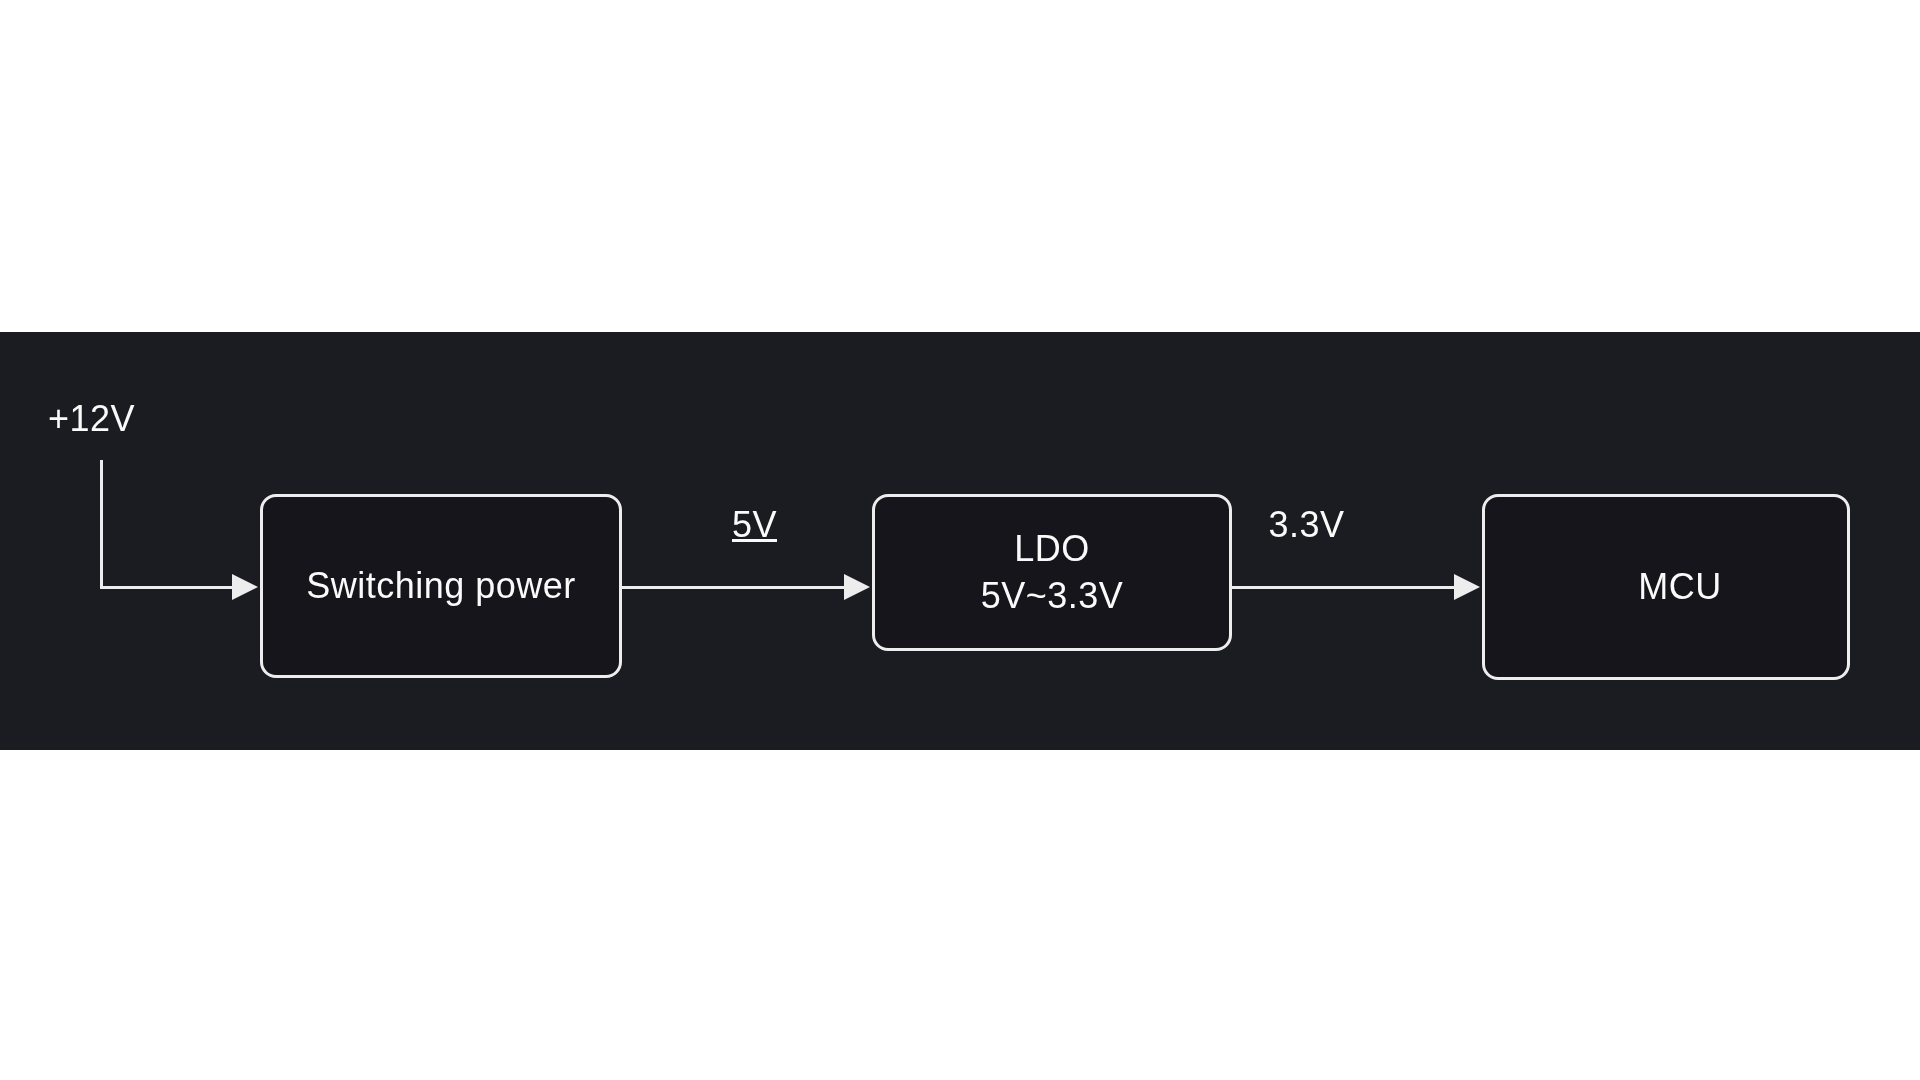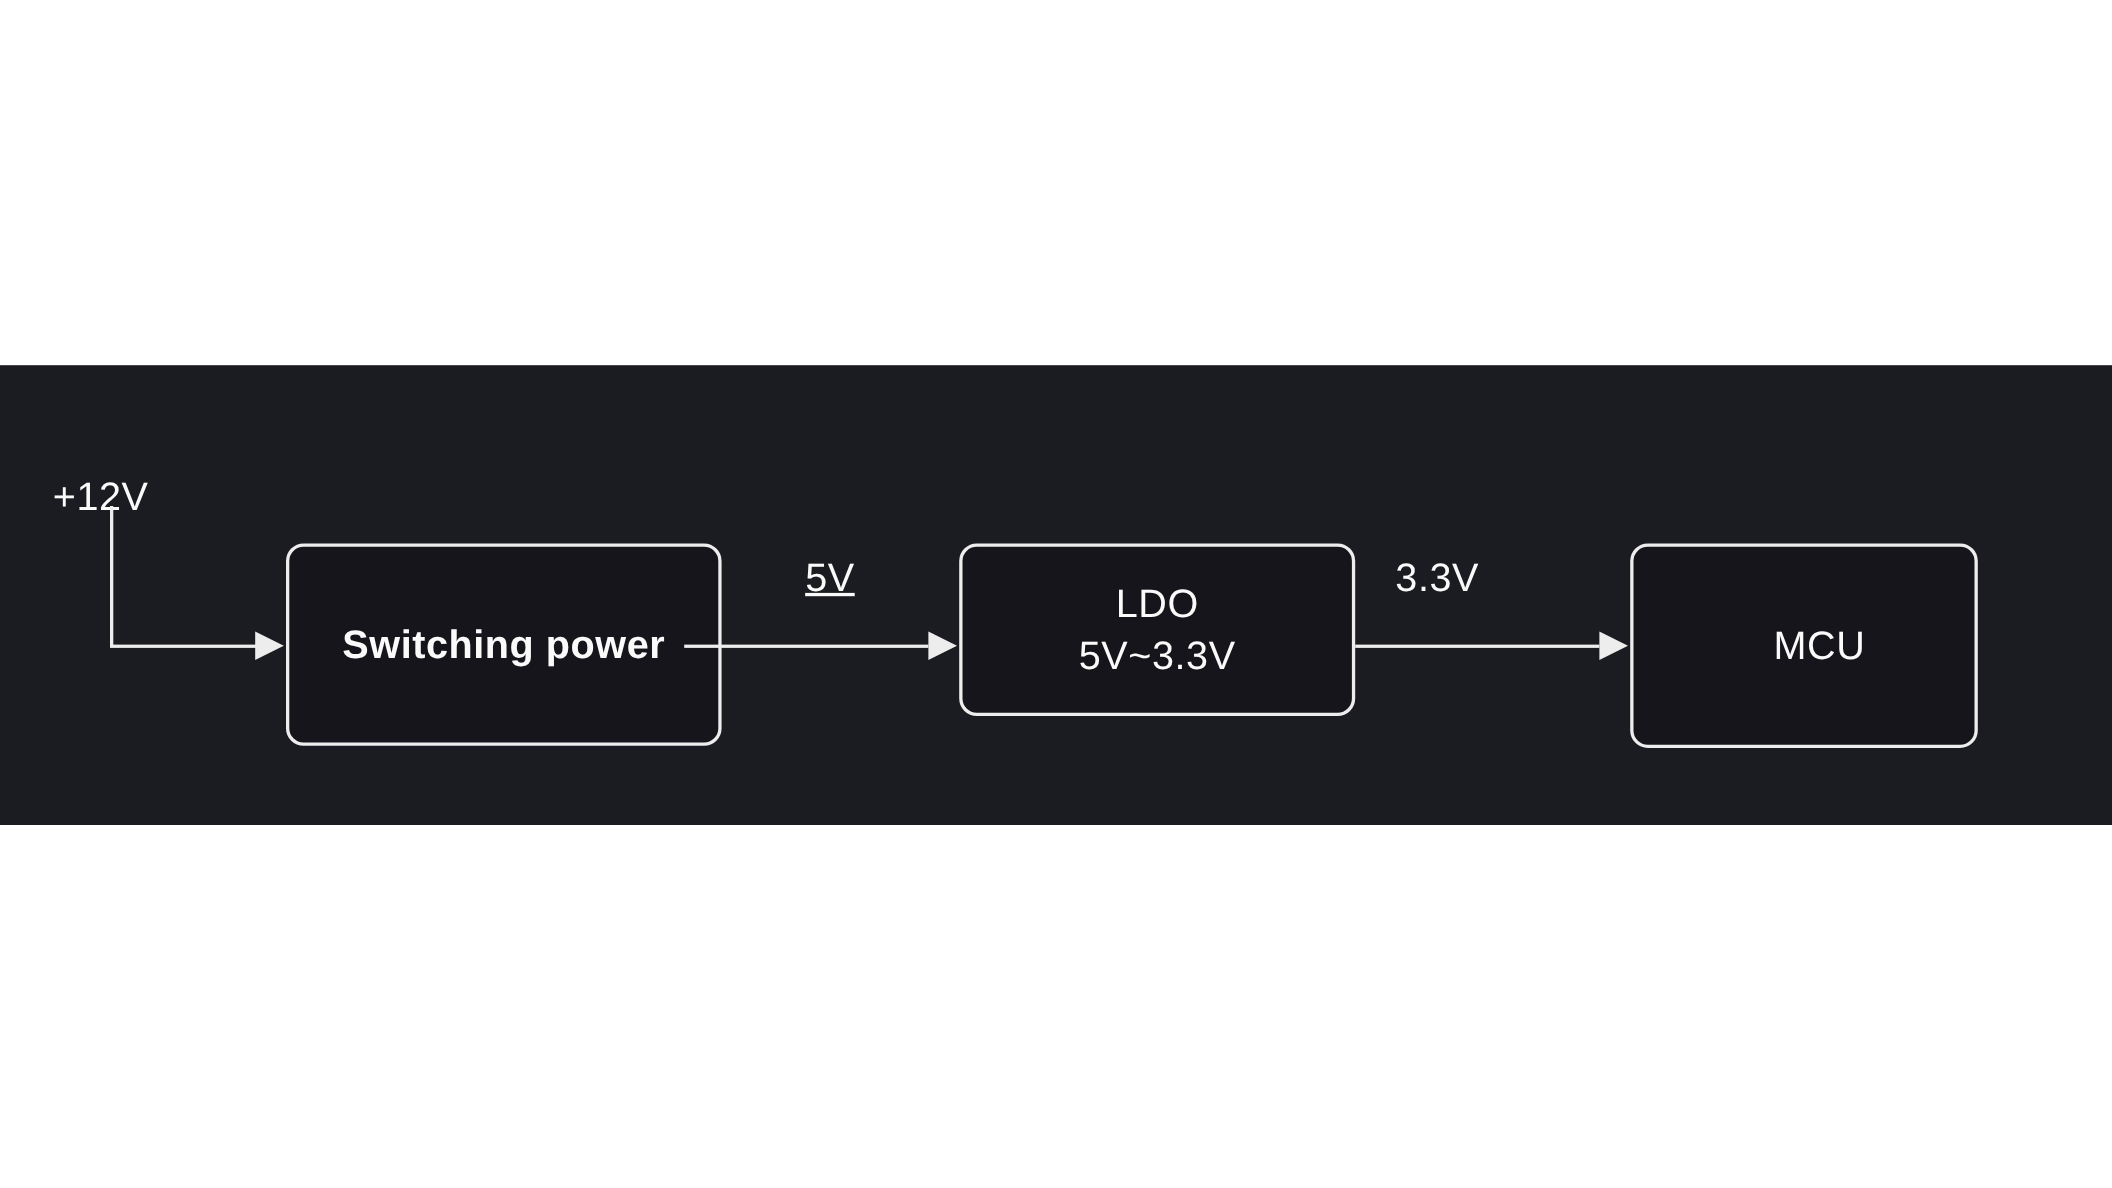--- a/index.html
+++ b/index.html
@@ -67,46 +67,46 @@
     border-left: 26px solid var(--stroke, #e9e9e9);
   }
 </style>
 </head>
 <body style="--page_bg: #ffffff; --band_bg: #1b1b22; --node_bg: #15151b; --stroke: #ededed; --text_color: #fafafa;">
 
 <div class="page">
 
   <div class="band"></div>
 
-  <div class="edge-label" style="left:48px; top:398px;margin-top:33px;">+12V</div>
+  <div class="edge-label" style="left:48px; top:398px;">+12V</div>
 
   <div class="line-v" style="left:100px; top:460px; height:128px;"></div>
   <div class="line-h" style="left:100px; top:586px; width:134px;"></div>
   <div class="arrowhead" style="left:232px; top:574px;"></div>
 
-  <div class="node" style="left:260px; top:494px; width:396px; height:184px;font-weight:bold;">
+  <div class="node" style="left:260px; top:494px; width:362px; height:184px;">
     <div class="node-label">
       <span>Switching power</span>
     </div>
   </div>
 
   <div class="edge-label" style="left:632px; top:504px; width:245px;text-decoration:underline;">5V</div>
   <div class="line-h" style="left:622px; top:586px; width:222px;"></div>
   <div class="arrowhead" style="left:844px; top:574px;"></div>
 
   <div class="node" style="left:872px; top:494px; width:360px; height:157px;">
     <div class="node-label">
       <span>LDO</span>
       <span>5V~3.3V</span>
     </div>
   </div>
 
   <div class="edge-label" style="left:1184px; top:504px; width:245px;">3.3V</div>
   <div class="line-h" style="left:1232px; top:586px; width:222px;"></div>
   <div class="arrowhead" style="left:1454px; top:574px;"></div>
 
-  <div class="node" style="left:1482px; top:494px; width:316px; height:186px;padding-left:28px;">
+  <div class="node" style="left:1482px; top:494px; width:368px; height:186px;padding-left:28px;">
     <div class="node-label">
       <span>MCU</span>
     </div>
   </div>
 
 </div>
 
 </body></html>

